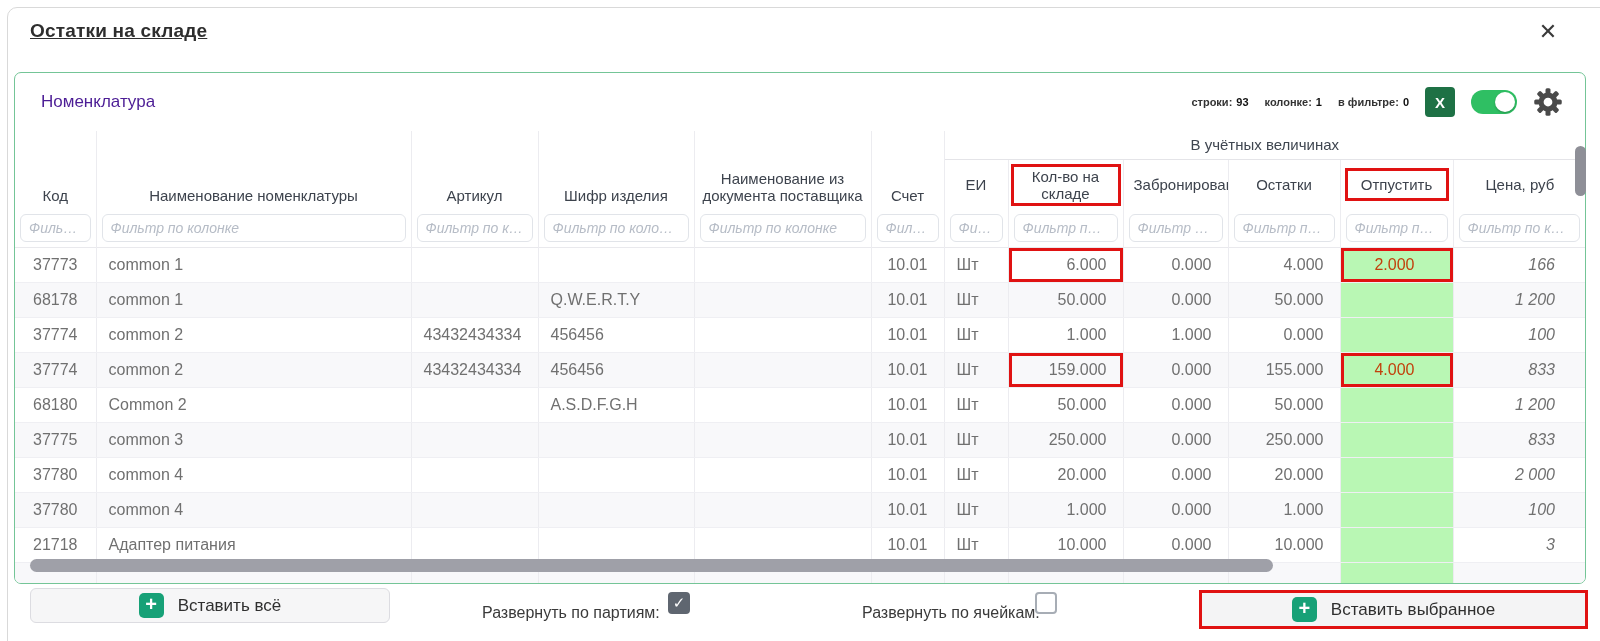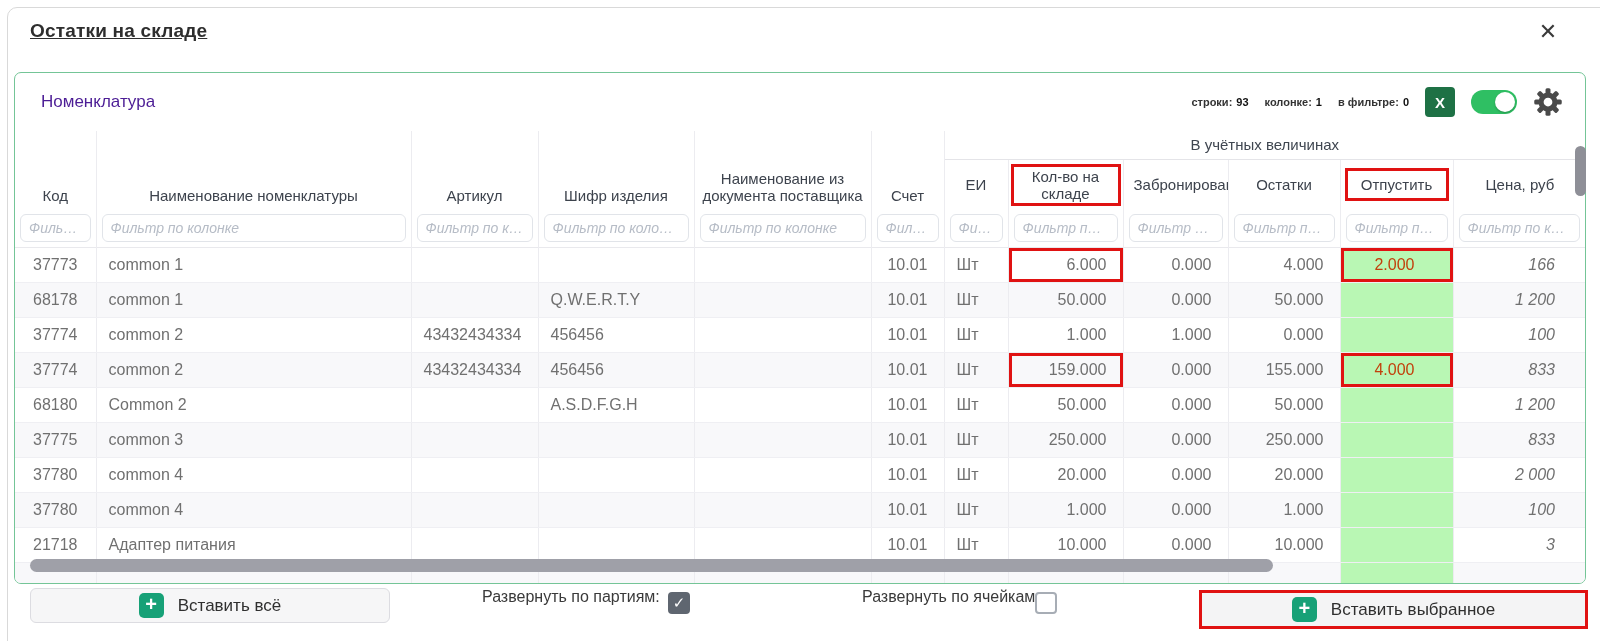--- a/index.html
+++ b/index.html
@@ -70,21 +70,21 @@
   .vscroll { position: absolute; left: 1575px; top: 146px; width: 11px; height: 50px;
     background: #8e8f97; border-radius: 6px; cursor: pointer; }
 
   
   .btn { display: flex; align-items: center; justify-content: center; gap: 14px;
     background: #f6f6f7; border: 1px solid #dcdce1; border-radius: 6px; font-size: 17px;
     color: #2f2f2f; cursor: pointer; }
   .btn-all { position: absolute; left: 30px; top: 588px; width: 360px; height: 35px; }
   .plus-ico { width: 25px; height: 25px; background: #17a177; border-radius: 5px; color: #fff;
     font-size: 20px; font-weight: 700; line-height: 23px; text-align: center; flex: 0 0 auto; }
-  .chk-label { position: absolute; font-size: 16px; color: #3a3a3a; top: 588px; }
+  .chk-label { position: absolute; font-size: 16px; color: #3a3a3a; top: 604px; }
   .lbl-batches { left: 482px; }
   .lbl-cells { left: 862px; }
   .checkbox { position: absolute; top: 592px; width: 22px; height: 22px; border-radius: 4px;
     cursor: pointer; }
   .cb-batches { left: 668px; background: #5f6670; color: #fff; text-align: center;
     line-height: 22px; font-size: 15px; }
   .cb-cells { left: 1035px; background: #fff; border: 2px solid #a7adb5; }
   .red-wrap { position: absolute; left: 1199px; top: 590px; width: 389px; height: 39px;
     border: 3px solid #e01212; }
   .btn-selected { width: 100%; height: 100%; border: none; border-radius: 0; background: #f4f4f5; }

